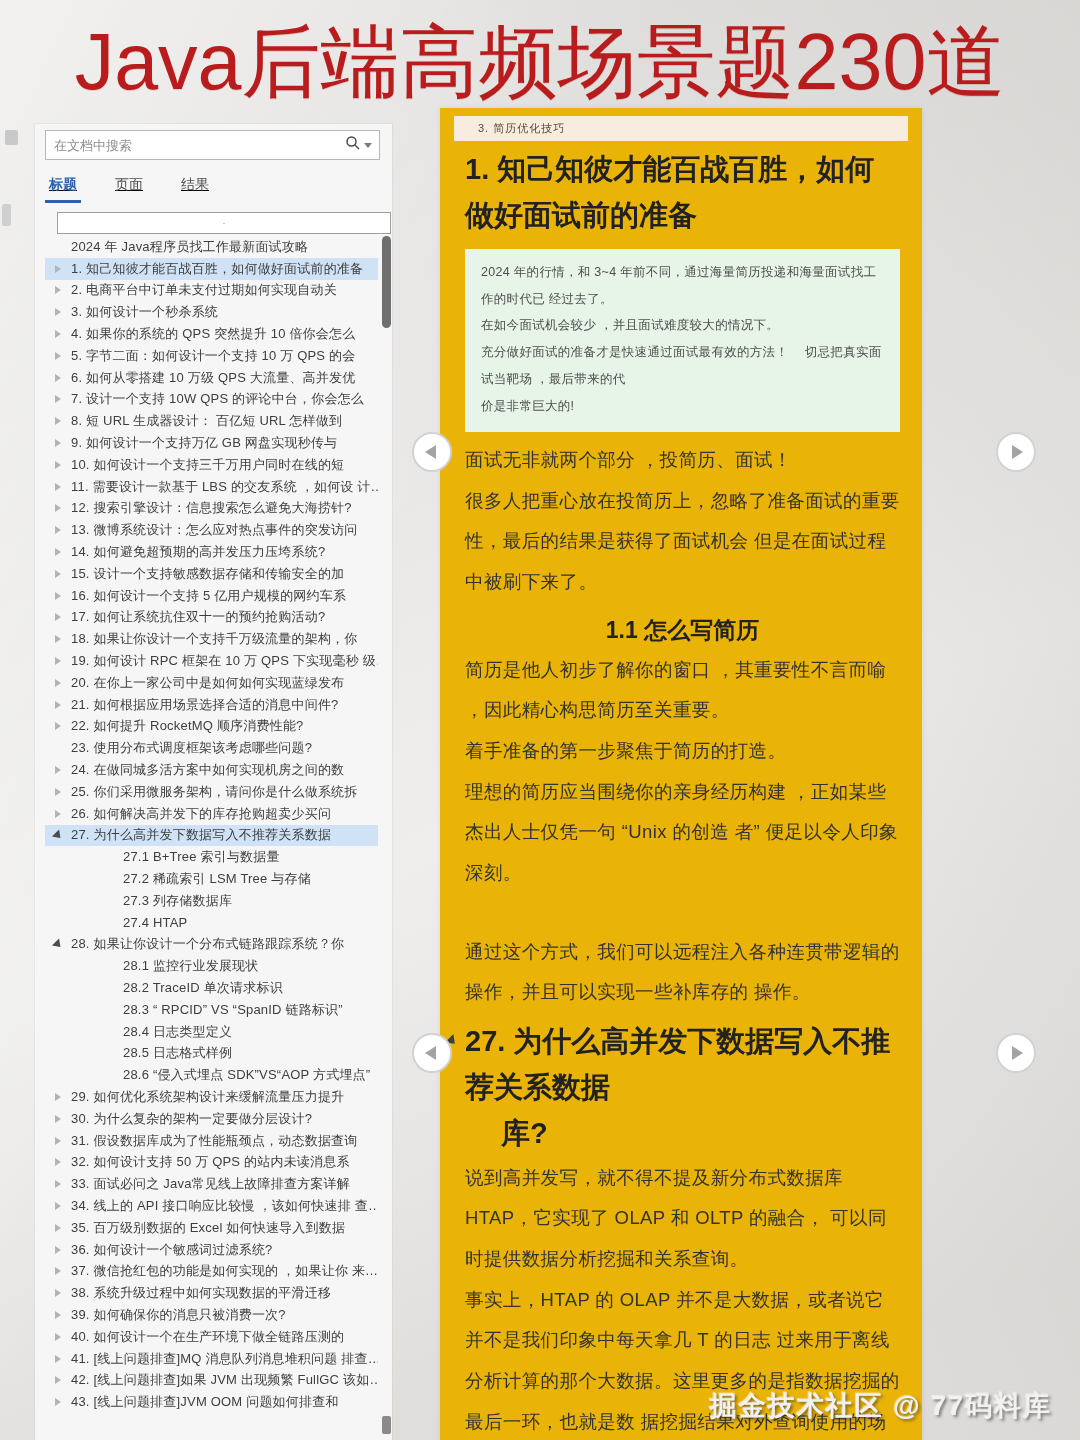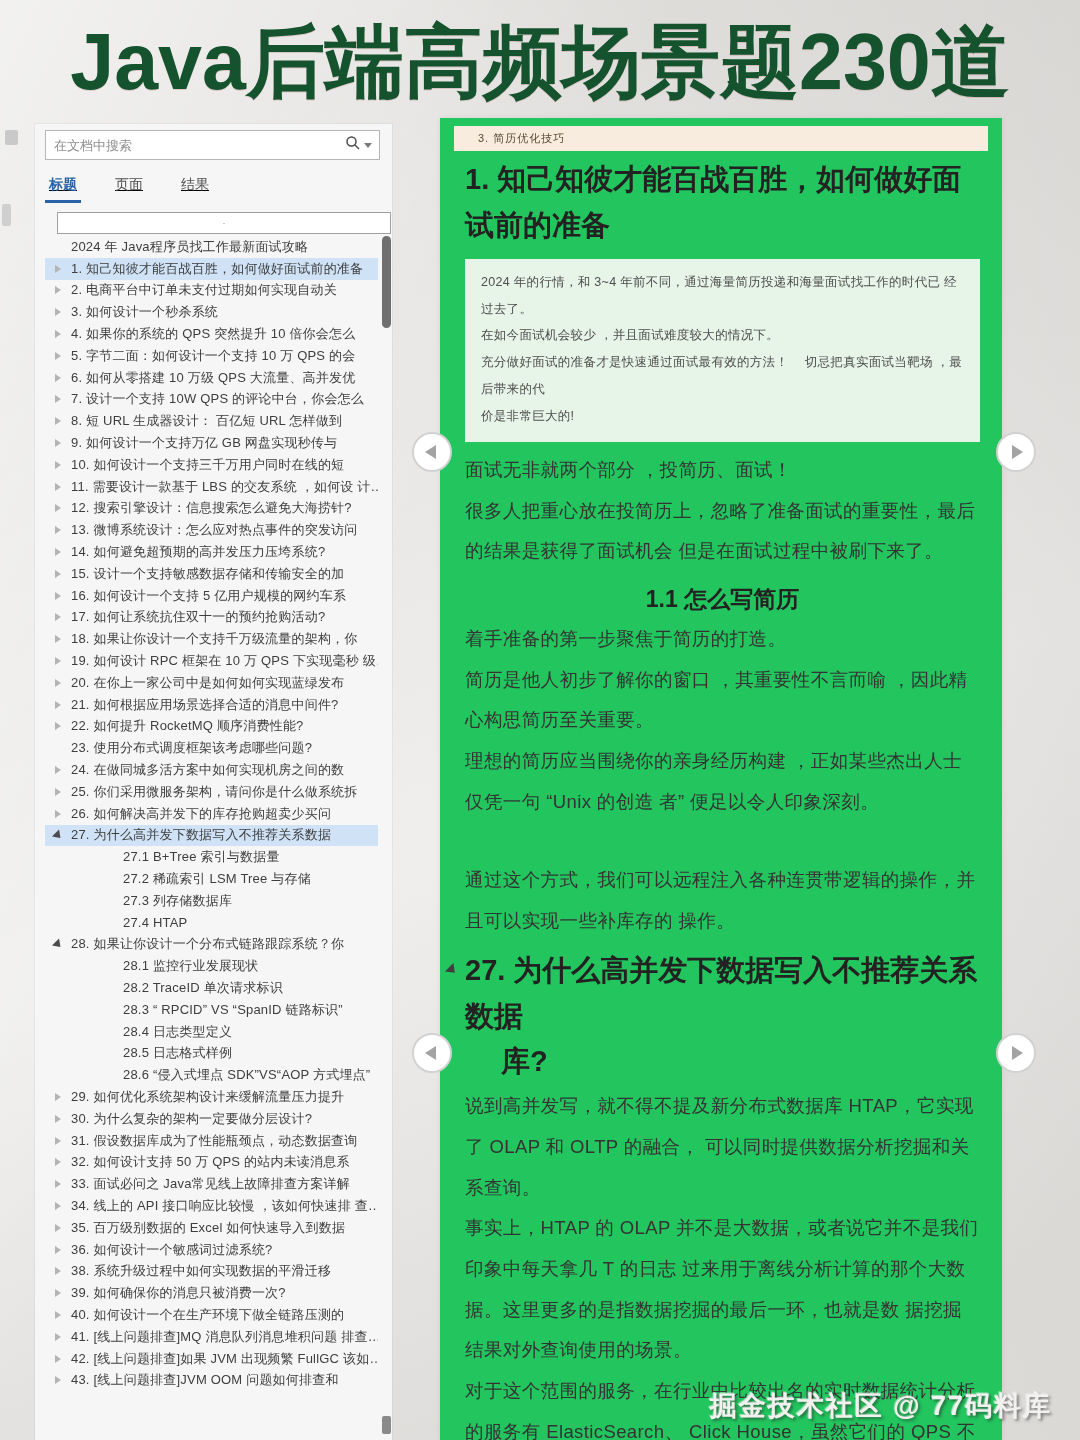--- a/index.html
+++ b/index.html
@@ -9,22 +9,22 @@
     background:
       linear-gradient(115deg, rgba(255,255,255,.55) 0%, rgba(255,255,255,0) 38%),
       linear-gradient(250deg, rgba(200,198,195,.45) 0%, rgba(200,198,195,0) 45%),
       linear-gradient(160deg, rgba(215,213,210,.35) 10%, rgba(255,255,255,.3) 55%, rgba(205,203,200,.4) 90%),
       #e8e7e5;
   }
   
   .page-title{
     position:absolute;top:8px;left:0;right:0;height:110px;
     display:flex;align-items:center;justify-content:center;
-    font-size:79px;font-weight:700;letter-spacing:0px;
-    color:#14532d;white-space:nowrap;
+    font-size:79px;font-weight:400;letter-spacing:0px;
+    color:#b91c1c;white-space:nowrap;
     text-shadow:0 1px 0 rgba(120,0,0,.15);
   }
   
   .edge-strip{position:absolute;left:0;top:118px;bottom:0;width:34px;}
   .edge-ico1{position:absolute;left:5px;top:12px;width:13px;height:15px;background:#c9c9c9;border-radius:2px;}
   .edge-ico2{position:absolute;left:2px;top:86px;width:9px;height:22px;background:#cfcfcf;border-radius:2px;}
   
   .sidebar{
     position:absolute;left:35px;top:124px;width:357px;bottom:0;
     background:#f6f6f6;box-shadow:0 0 0 1px rgba(0,0,0,.04);
@@ -62,22 +62,22 @@
   .marker{width:26px;flex:0 0 26px;display:flex;align-items:center;justify-content:center;}
   .marker.collapsed::before{content:"";width:0;height:0;border-top:4.5px solid transparent;border-bottom:4.5px solid transparent;border-left:6px solid #b3b3b3;}
   .marker.expanded::before{content:"";width:0;height:0;border-left:5px solid transparent;border-right:5px solid transparent;border-top:7px solid #4b4b4b;transform:rotate(-45deg);}
   .toc-row.lvl1 .marker{visibility:hidden;}
   .toc-row.lvl1{padding-left:52px;text-align:center;}
   .toc-label{font-size:13px;color:#3e3e3e;letter-spacing:.2px;}
   .side-scroll{position:absolute;right:1px;top:112px;width:9px;height:92px;background:#6f6f6f;border-radius:5px;}
   .side-scroll-end{position:absolute;right:1px;bottom:6px;width:9px;height:18px;background:#8a8a8a;border-radius:2px;}
   
   .doc-page{
-    position:absolute;left:440px;top:118px;width:562px;bottom:0;
-    background:#22c55e;box-shadow:0 0 6px rgba(0,0,0,.08);
+    position:absolute;left:440px;top:108px;width:482px;bottom:0;
+    background:#eab308;box-shadow:0 0 6px rgba(0,0,0,.08);
     overflow:hidden;
   }
   .doc{padding:6px 22px 0 25px;}
   .top-strip{
     height:25px;margin:2px -8px 6px -11px;background:#f7ecdd;
     display:flex;align-items:center;padding-left:24px;
     font-size:11px;color:#5c4a36;letter-spacing:1px;
   }
   .blk{color:#2f2f2f;}
   .blk.h1{font-size:29px;font-weight:800;line-height:1.58;margin:6px 0 0;color:#222;}
@@ -327,20 +327,24 @@
       <div class="toc-row lvl0">
         <span class="marker collapsed"></span>
         <span class="toc-label">35.  百万级别数据的 Excel 如何快速导入到数据</span>
       </div>
       <div class="toc-row lvl0">
         <span class="marker collapsed"></span>
         <span class="toc-label">36.  如何设计一个敏感词过滤系统?</span>
       </div>
       <div class="toc-row lvl0">
         <span class="marker collapsed"></span>
+        <span class="toc-label">37.   微信抢红包的功能是如何实现的 ，如果让你 来…</span>
+      </div>
+      <div class="toc-row lvl0">
+        <span class="marker collapsed"></span>
         <span class="toc-label">38.  系统升级过程中如何实现数据的平滑迁移</span>
       </div>
       <div class="toc-row lvl0">
         <span class="marker collapsed"></span>
         <span class="toc-label">39.  如何确保你的消息只被消费一次?</span>
       </div>
       <div class="toc-row lvl0">
         <span class="marker collapsed"></span>
         <span class="toc-label">40.  如何设计一个在生产环境下做全链路压测的</span>
       </div>
@@ -367,22 +371,22 @@
   <div class="blk h1"><span>1. 知己知彼才能百战百胜，如何做好面试前的准备</span></div>
       <div class="green-note">
         <div class="gn-line">2024 年的行情，和 3~4 年前不同，通过海量简历投递和海量面试找工作的时代已 经过去了。</div>
         <div class="gn-line">在如今面试机会较少 ，并且面试难度较大的情况下。</div>
         <div class="gn-line">充分做好面试的准备才是快速通过面试最有效的方法！　 切忌把真实面试当靶场 ，最后带来的代</div>
         <div class="gn-line">价是非常巨大的!</div>
       </div>
       <div class="blk p"><span>面试无非就两个部分 ，投简历、面试！</span></div>
       <div class="blk p"><span>很多人把重心放在投简历上，忽略了准备面试的重要性，最后的结果是获得了面试机会 但是在面试过程中被刷下来了。</span></div>
       <div class="blk h2"><span>1.1 怎么写简历</span></div>
+      <div class="blk p"><span>简历是他人初步了解你的窗口 ，其重要性不言而喻 ，因此精心构思简历至关重要。</span></div>
       <div class="blk p"><span>着手准备的第一步聚焦于简历的打造。</span></div>
-      <div class="blk p"><span>简历是他人初步了解你的窗口 ，其重要性不言而喻 ，因此精心构思简历至关重要。</span></div>
       <div class="blk p"><span>理想的简历应当围绕你的亲身经历构建 ，正如某些杰出人士仅凭一句 “Unix 的创造 者” 便足以令人印象深刻。</span></div>
       <div class="blk spacer"><span></span></div>
       <div class="blk p"><span>通过这个方式，我们可以远程注入各种连贯带逻辑的操作，并且可以实现一些补库存的 操作。</span></div>
       <div class="blk h1 with-marker"><span class="h-marker"></span><span>27.  为什么高并发下数据写入不推荐关系数据</span></div>
       <div class="blk h1_sub"><span>库?</span></div>
       <div class="blk p"><span>说到高并发写，就不得不提及新分布式数据库 HTAP，它实现了 OLAP 和 OLTP 的融合， 可以同时提供数据分析挖掘和关系查询。</span></div>
       <div class="blk p"><span>事实上，HTAP 的 OLAP 并不是大数据，或者说它并不是我们印象中每天拿几 T 的日志 过来用于离线分析计算的那个大数据。这里更多的是指数据挖掘的最后一环，也就是数 据挖掘结果对外查询使用的场景。</span></div>
       <div class="blk p"><span>对于这个范围的服务，在行业中比较出名的实时数据统计分析的服务有 ElasticSearch、 Click House，虽然它们的 QPS 不高，但是能够充分利用系统资源，对大量数据做统计、 过滤、查询。但是，相对地，为什么 MySQL 这种关系数据库不适合做类似的事情呢?</span></div>
     </div>
 </div>

